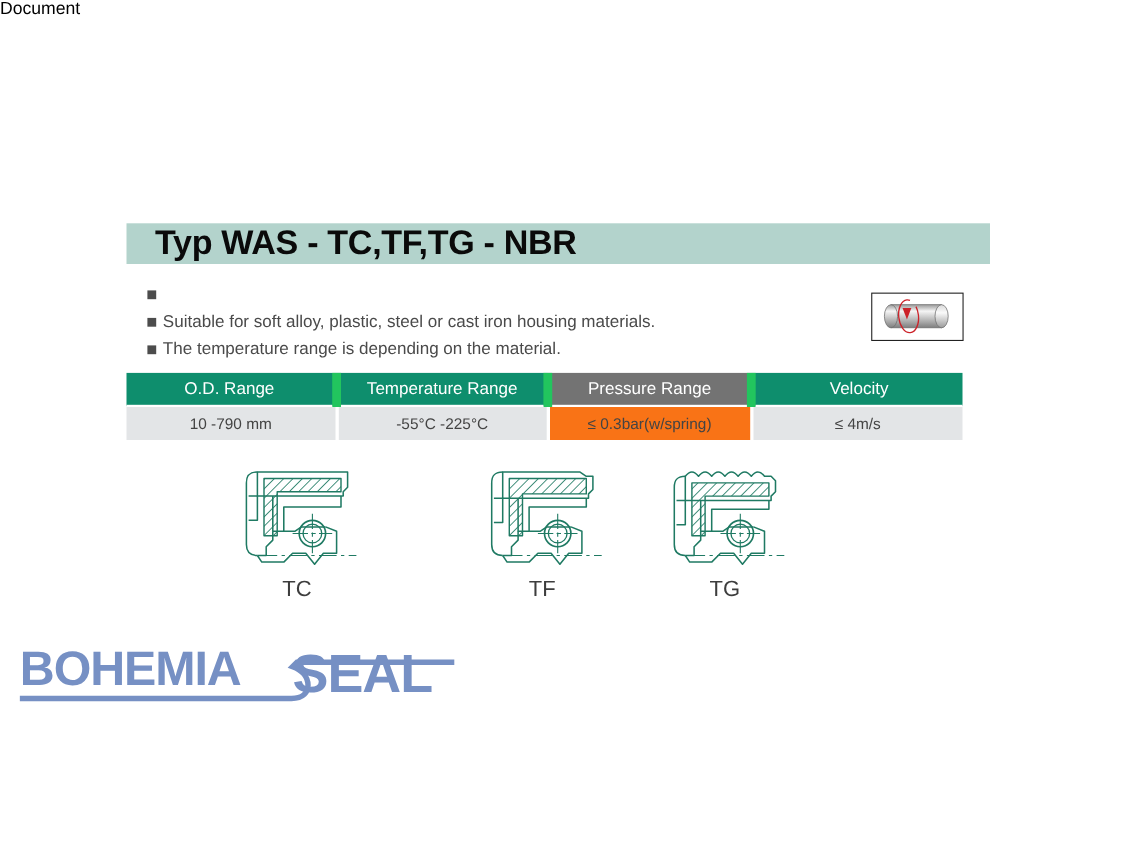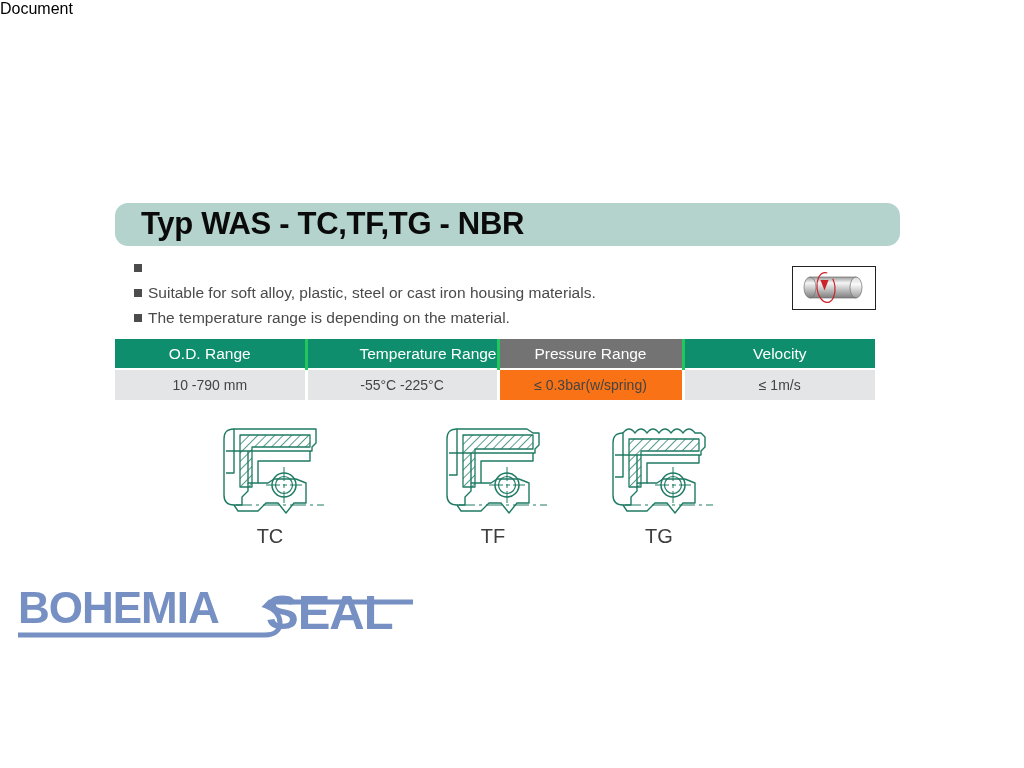--- a/index.html
+++ b/index.html
@@ -16,23 +16,22 @@
     font-family: "Liberation Sans", sans-serif;
     -webkit-font-smoothing: antialiased;
   }
 
   
   #title-band {
     position: absolute;
     left: 115px;
     top: 203px;
     width: 785px;
-    height: 43px;
+    height: 37px;
     background: #b3d3cc;
-    border-radius: 13px;
   }
   #title-text {
     position: absolute;
     left: 26px;
     top: 50%;
     transform: translateY(-52%);
     font-size: 31px;
     font-weight: bold;
     color: #0a0a0a;
     letter-spacing: -0.3px;
@@ -94,21 +93,21 @@
   #spec-table col.c2 { width: 192px; }
   #spec-table col.c3 { width: 185px; }
   #spec-table col.c4 { width: 192px; }
   #spec-table th {
     background: #0e8e6d;
     color: #ffffff;
     font-size: 15.5px;
     font-weight: normal;
     height: 29px;
     text-align: center;
-    border-right: 3px solid #22c55e;
+    border-right: 8px solid #22c55e;
     padding: 0;
     font-family: "Liberation Sans", sans-serif;
   }
   #spec-table th:last-child { border-right: none; text-align: center; }
   #spec-table td {
     background: #e3e5e7;
     color: #444444;
     font-size: 14px;
     height: 30px;
     text-align: center;
@@ -211,31 +210,31 @@
 <table id="spec-table">
   <colgroup>
     <col class="c1">
       <col class="c2">
       <col class="c3">
       <col class="c4">
   </colgroup>
   <thead>
     <tr>
       <th style="background: rgb(14, 142, 109); color: rgb(255, 255, 255);">O.D. Range</th>
-      <th style="background: rgb(14, 142, 109); color: rgb(255, 255, 255); text-align: right;">Temperature Range</th>
+      <th style="background: rgb(14, 142, 109); color: rgb(255, 255, 255);">Temperature Range</th>
       <th style="background: #737373; color: rgb(255, 255, 255);">Pressure Range</th>
       <th style="background: rgb(14, 142, 109); color: rgb(255, 255, 255);">Velocity</th>
     </tr>
   </thead>
   <tbody>
     <tr>
       <td style="background: rgb(227, 229, 231); color: rgb(68, 68, 68);">10 -790 mm</td>
       <td style="background: rgb(227, 229, 231); color: rgb(68, 68, 68);">-55°C -225°C</td>
       <td style="background: #f97316; color: rgb(68, 68, 68);">≤ 0.3bar(w/spring)</td>
-      <td style="background: rgb(227, 229, 231); color: rgb(68, 68, 68);">≤ 1m/s</td>
+      <td style="background: rgb(227, 229, 231); color: rgb(68, 68, 68);">≤ 4m/s</td>
     </tr>
   </tbody>
 </table>
 
 
 
 
 <div class="seal-figure" id="seal-tc">
   <svg width="116" height="100" viewBox="0 0 116 100" xmlns="http://www.w3.org/2000/svg">
     <defs>

